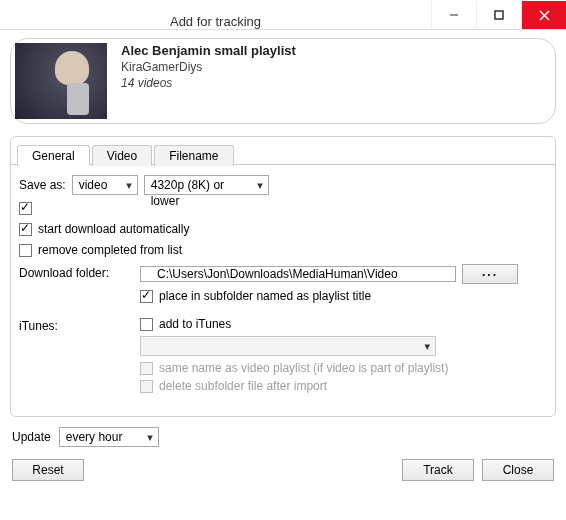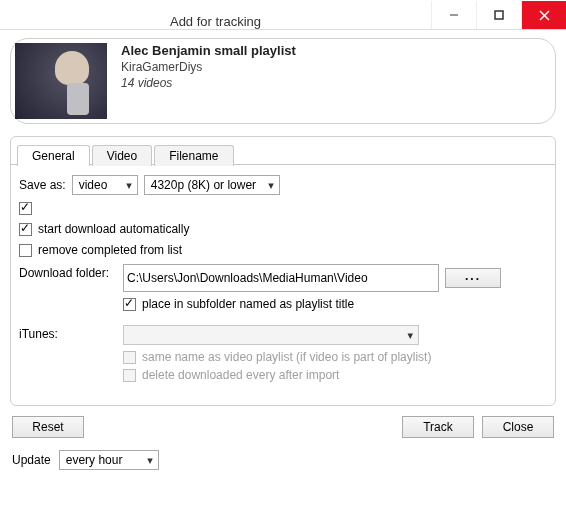--- a/index.html
+++ b/index.html
@@ -144,30 +144,30 @@
   position: absolute;
   left: 0px;
   top: -3px;
   font-size: 12px;
   color: #000;
 }
 .checkbox.disabled { border-color: #c0c0c0; background: #f4f4f4; }
 .label-row {
   display: flex;
   align-items: flex-start;
-  gap: 0;
+  gap: 17px;
   margin-bottom: 7px;
 }
 .label-col { width: 104px; padding-top: 2px; }
 .field-col { flex: 1; }
 .text-input {
   border: 1px solid #a9a9a9;
   background: #fff;
-  padding: 2px 3px;
-  height: 28px;
+  padding: 2px 16px;
+  height: 16px;
   font-size: 12px;
   width: 316px;
 }
 .browse-btn {
   border: 1px solid #a9a9a9;
   background: linear-gradient(#f8f8f8,#e8e8e8);
   height: 20px;
   width: 56px;
   text-align: center;
   line-height: 15px;
@@ -238,21 +238,21 @@
     <div class="tab-strip">
       <div class="tab active">General</div>
       <div class="tab">Video</div>
       <div class="tab">Filename</div>
     </div>
     <div class="tab-panel">
 
       <div class="row">
         <span>Save as:</span>
         <div class="select" style="width:66px">video</div>
-        <div class="select" style="width:136px">4320p (8K) or lower</div>
+        <div class="select" style="width:125px">4320p (8K) or lower</div>
       </div>
 
       <div class="row">
         <span class="checkbox checked"></span>
       </div>
       <div class="row">
         <span class="checkbox checked"></span>
         <span>start download automatically</span>
       </div>
       <div class="row">
@@ -271,41 +271,45 @@
             <span class="checkbox checked"></span>
             <span>place in subfolder named as playlist title</span>
           </div>
         </div>
       </div>
 
       <div class="label-row" style="margin-top:6px">
         <div class="label-col">iTunes:</div>
         <div class="field-col">
           <div class="row" style="margin-bottom:5px">
+            <span class="checkbox"></span>
+            <span>add to iTunes</span>
+          </div>
+          <div class="row" style="margin-bottom:5px">
             <div class="select disabled" style="width:296px;background:#f4f4f4;border-color:#c8c8c8;color:#aaa">&nbsp;</div>
           </div>
           <div class="row muted" style="margin-bottom:4px">
             <span class="checkbox disabled"></span>
             <span>same name as video playlist (if video is part of playlist)</span>
           </div>
           <div class="row muted" style="margin-bottom:0">
             <span class="checkbox disabled"></span>
-            <span>delete downloaded every after import</span>
+            <span>delete subfolder file after import</span>
           </div>
         </div>
       </div>
 
     </div>
   </div>
 </div>
 
 <div class="footer">
+  <div class="footer-row">
+    <span>Update</span>
+    <div class="select" style="width:100px">every hour</div>
+  </div>
   <div class="footer-row">
     <div class="btn">Reset</div>
     <div class="spacer"></div>
     <div class="btn">Track</div>
     <div class="btn">Close</div>
   </div>
-  <div class="footer-row">
-    <span>Update</span>
-    <div class="select" style="width:100px">every hour</div>
-  </div>
 </div>
 
 </body></html>

